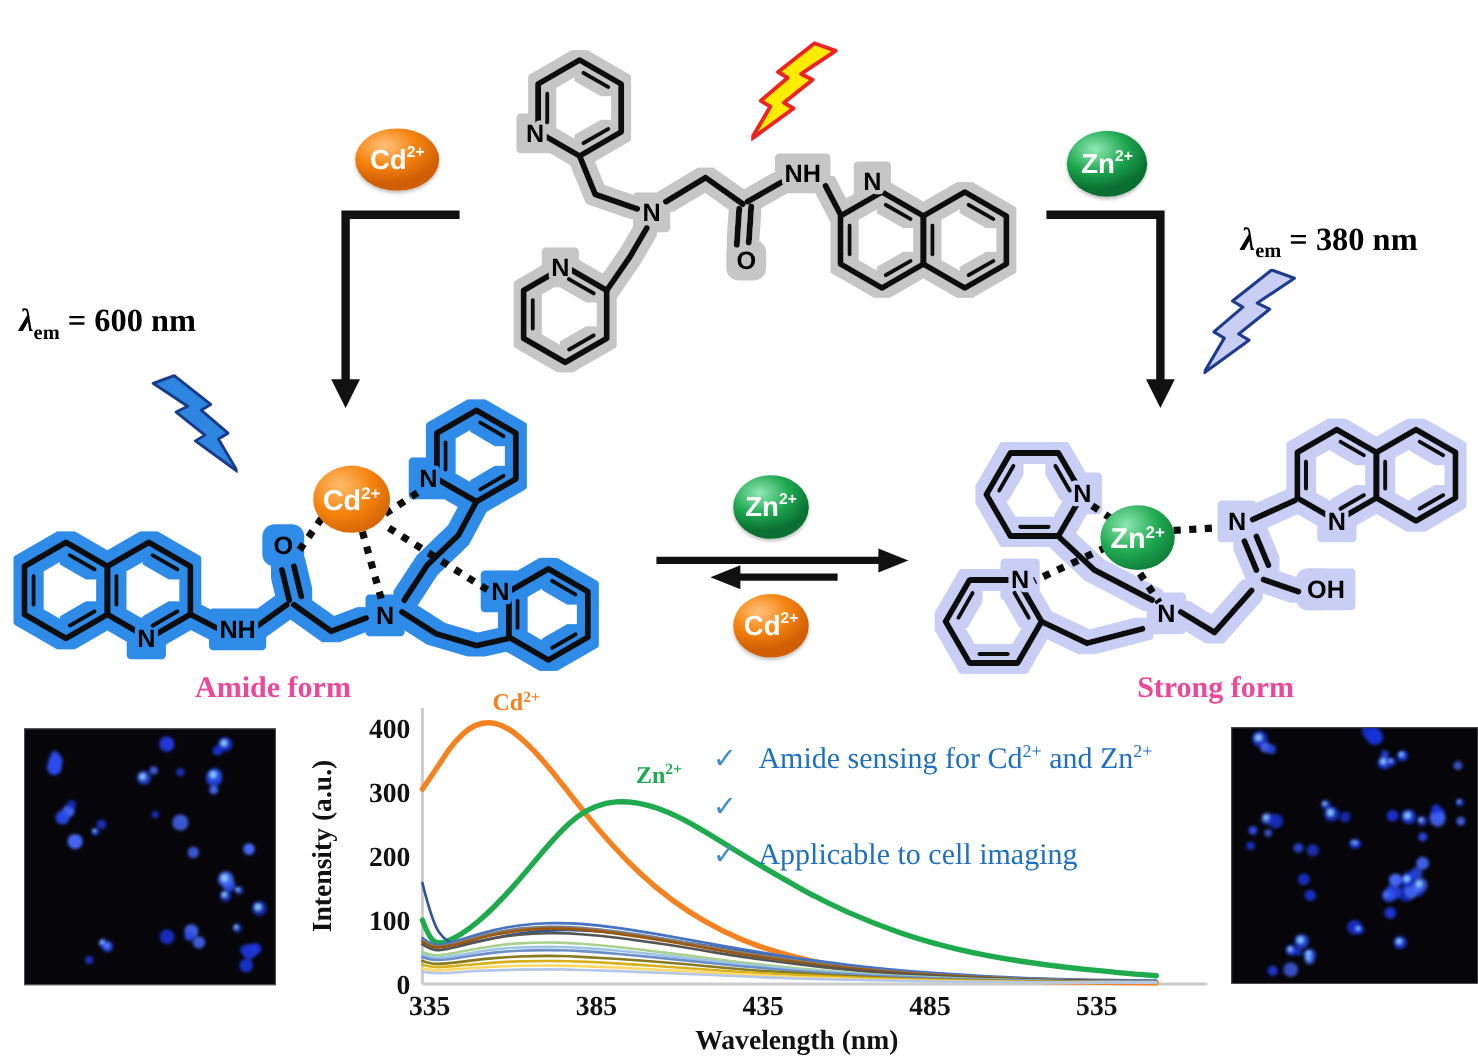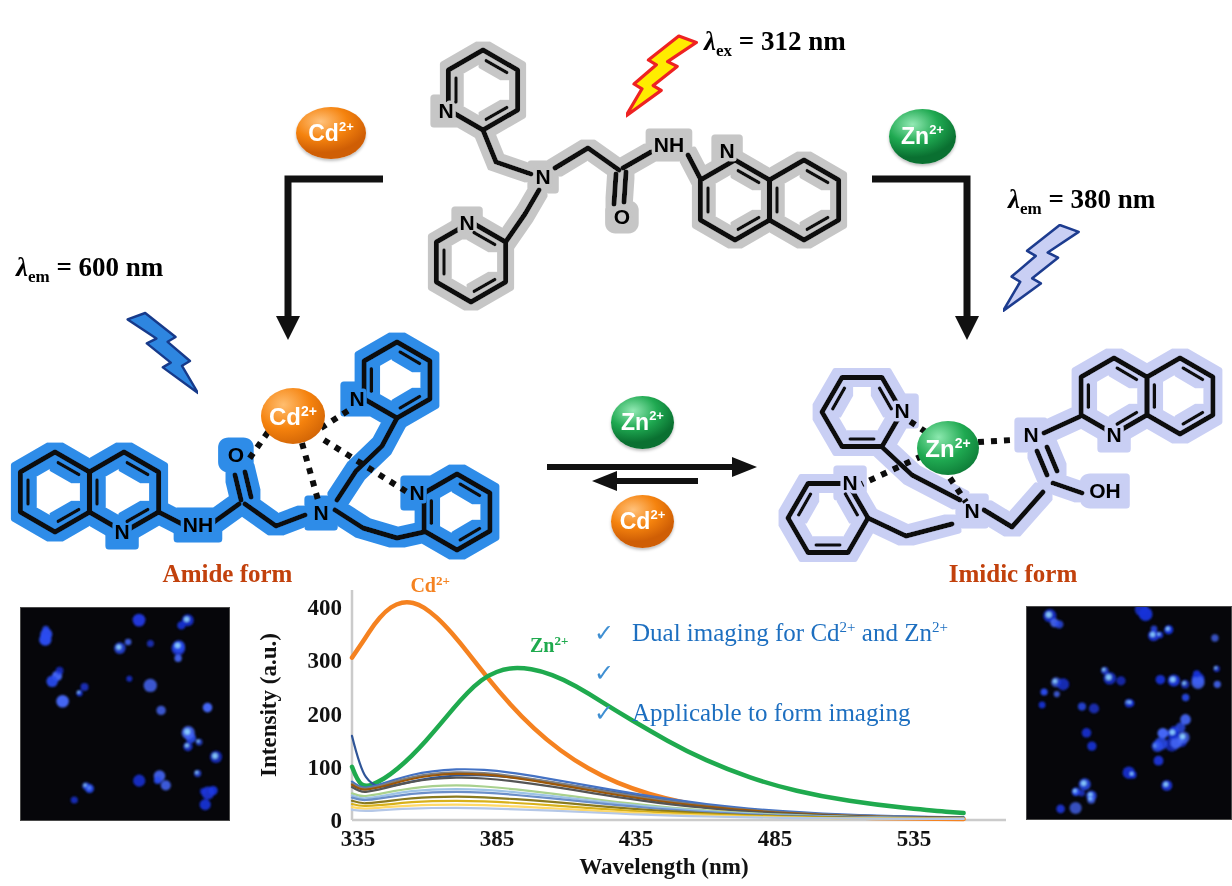--- a/index.html
+++ b/index.html
@@ -9,21 +9,21 @@
   .sk{stroke:#0b0b0b;stroke-width:5;fill:none;stroke-linecap:round;stroke-linejoin:round;}
   .sk .aro{stroke-width:3.5;}
   .sk text{font:bold 21px "Liberation Sans",sans-serif;fill:#000;stroke:var(--halo);
            stroke-width:7px;paint-order:stroke;text-anchor:middle;stroke-linejoin:round;}
   .coord path{stroke:#0d0d0d;stroke-width:6;stroke-dasharray:6 7;fill:none;stroke-linecap:butt;}
   .ion-svg{font:bold 24px "Liberation Sans",sans-serif;fill:#fff;text-anchor:middle;}
   .ion-svg .sup{font-size:14px;}
   .lam{position:absolute;font-weight:bold;font-size:27px;color:#000;white-space:nowrap;}
   .lam i{font-style:italic;font-family:"Liberation Serif",serif;}
   .lam sub{font-size:17px;}
-  .form-label{position:absolute;font-weight:bold;font-size:25px;color:#c2410c;text-align:center;}
+  .form-label{position:absolute;font-weight:bold;font-size:25px;color:#ec4899;text-align:center;}
   .ion-badge{position:absolute;display:flex;align-items:center;justify-content:center;
              color:#fff;font:bold 23px "Liberation Sans",sans-serif;border-radius:50%;
              box-shadow:0 2px 3px rgba(0,0,0,0.25);}
   .ion-badge sup{font-size:13px;position:relative;top:-7px;}
   .cd-grad{background:radial-gradient(ellipse 70% 60% at 35% 28%,#ffc27c 0%,#f5830e 55%,#cf5e05 100%);}
   .zn-grad{background:radial-gradient(ellipse 70% 60% at 35% 28%,#93e9b4 0%,#1fa951 55%,#0a7031 100%);}
   .micro{position:absolute;border:1px solid #4a4a4a;background:#06060a;}
   .bullets{position:absolute;color:#1d6fc0;font-size:25px;}
   .bullets .row{display:flex;align-items:baseline;margin-bottom:8px;line-height:32px;}
   .bullets .check{color:#3f8fd2;width:38px;font-size:24px;flex:none;}
@@ -226,27 +226,24 @@
   </svg>
   <svg class="bolt" style="left:118px;top:308px" width="80" height="90" viewBox="0 0 100 100">
     <g transform="translate(100,0) scale(-1,1)">
       <polygon points="66,0 88,8 52,32 64,38 34,62 44,68 0,100 20,66 10,60 38,36 28,30" fill="#2e86e0" stroke="#173a8a" stroke-width="3" stroke-linejoin="round"></polygon>
     </g>
   </svg>
   <svg class="bolt" style="left:1003px;top:224px" width="86" height="88" viewBox="0 0 100 100">
     <polygon points="66,0 88,8 52,32 64,38 34,62 44,68 0,100 20,66 10,60 38,36 28,30" fill="#c9cff4" stroke="#1d3c8f" stroke-width="3" stroke-linejoin="round"></polygon>
   </svg>
 
-  <div class="lam" style="left:704px;top:26px">
-    <i>λ</i><sub>ex</sub><span> = 312 nm</span>
-  </div>
   <div class="lam" style="left:16px;top:252px">
     <i>λ</i><sub>em</sub><span> = 600 nm</span>
   </div>
-  <div class="lam" style="left:1008px;top:184px">
+  <div class="lam" style="left:1034px;top:184px">
     <i>λ</i><sub>em</sub><span> = 380 nm</span>
   </div>
 
   <div class="ion-badge cd-grad" style="left:296px;top:107px;width:70px;height:52px">
     <span>Cd</span>
       <sup>2+</sup>
   </div>
   <div class="ion-badge zn-grad" style="left:889px;top:109px;width:67px;height:55px">
     <span>Zn</span>
       <sup>2+</sup>
@@ -254,21 +251,21 @@
   <div class="ion-badge zn-grad" style="left:611px;top:396px;width:63px;height:53px">
     <span>Zn</span>
       <sup>2+</sup>
   </div>
   <div class="ion-badge cd-grad" style="left:611px;top:495px;width:63px;height:53px">
     <span>Cd</span>
       <sup>2+</sup>
   </div>
 
   <div class="form-label" style="left:135px;top:560px;width:185px">Amide form</div>
-  <div class="form-label" style="left:918px;top:560px;width:190px">Imidic form</div>
+  <div class="form-label" style="left:918px;top:560px;width:190px">Strong form</div>
 
   <svg id="micro-left" class="micro" style="left:20px;top:607px" width="208" height="212" viewBox="0 0 208 212">
     <rect width="208" height="212" fill="#06060a"></rect>
   <g filter="url(#dotblur)">
         <circle cx="108.3" cy="70.8" r="3.0" fill="#1733d8" opacity="0.84"></circle>
         <circle cx="169.9" cy="129.9" r="5.2" fill="#2a4cf0" opacity="0.89"></circle>
         <circle cx="166.9" cy="138.5" r="4.7" fill="#2038e0" opacity="0.83"></circle>
         <circle cx="165.9" cy="137.5" r="2.1" fill="#8fd4ff" opacity="0.9"></circle>
         <circle cx="178.1" cy="134.1" r="3.4" fill="#2a4cf0" opacity="0.76"></circle>
         <circle cx="177.1" cy="133.1" r="1.5" fill="#8fd4ff" opacity="0.9"></circle>
@@ -431,24 +428,24 @@
       <path d="M98.0,225.6 Q106.3,228.3 111.9,228.0 Q117.5,227.8 124.4,226.7 Q131.4,225.6 139.7,224.3 Q148.0,223.0 157.8,221.9 Q167.5,220.8 178.6,220.3 Q189.7,219.8 202.3,219.8 Q214.8,219.8 230.1,220.6 Q245.3,221.4 262.0,223.0 Q278.7,224.6 298.2,226.4 Q317.6,228.3 339.9,230.7 Q362.1,233.1 389.9,235.5 Q417.7,237.9 452.4,240.0 Q487.2,242.1 528.9,243.5 Q570.6,244.8 605.3,245.3 Q640.1,245.9 674.8,246.1 L709.6,246.4" fill="none" stroke="#6b8fc9" stroke-width="2.2" stroke-linecap="round"></path>
       <path d="M98.0,228.8 Q106.3,231.5 111.9,231.2 Q117.5,231.0 124.4,230.2 Q131.4,229.4 139.7,228.3 Q148.0,227.2 157.8,226.4 Q167.5,225.6 178.6,225.1 Q189.7,224.6 202.3,224.6 Q214.8,224.6 230.1,225.4 Q245.3,226.2 262.0,227.2 Q278.7,228.3 298.2,229.9 Q317.6,231.5 339.9,233.6 Q362.1,235.8 389.9,237.6 Q417.7,239.5 452.4,241.3 Q487.2,243.2 528.9,244.3 Q570.6,245.3 605.3,245.9 Q640.1,246.4 674.8,246.7 L709.6,246.9" fill="none" stroke="#8a7a1e" stroke-width="2.2" stroke-linecap="round"></path>
       <path d="M98.0,232.0 Q106.3,234.2 111.9,233.9 Q117.5,233.6 124.4,233.1 Q131.4,232.6 139.7,231.8 Q148.0,231.0 157.8,230.2 Q167.5,229.4 178.6,229.1 Q189.7,228.8 202.3,228.8 Q214.8,228.8 230.1,229.4 Q245.3,229.9 262.0,231.0 Q278.7,232.0 298.2,233.4 Q317.6,234.7 339.9,236.3 Q362.1,237.9 389.9,239.5 Q417.7,241.1 452.4,242.4 Q487.2,243.7 528.9,244.8 Q570.6,245.9 605.3,246.1 Q640.1,246.4 674.8,246.7 L709.6,246.9" fill="none" stroke="#d8b11a" stroke-width="2.2" stroke-linecap="round"></path>
       <path d="M98.0,235.2 Q106.3,236.8 111.9,236.6 Q117.5,236.3 124.4,235.8 Q131.4,235.2 139.7,234.7 Q148.0,234.2 157.8,233.6 Q167.5,233.1 178.6,232.8 Q189.7,232.6 202.3,232.6 Q214.8,232.6 230.1,233.1 Q245.3,233.6 262.0,234.4 Q278.7,235.2 298.2,236.3 Q317.6,237.3 339.9,238.7 Q362.1,240.0 389.9,241.3 Q417.7,242.7 452.4,243.7 Q487.2,244.8 528.9,245.6 Q570.6,246.4 605.3,246.7 Q640.1,246.9 674.8,246.9 L709.6,246.9" fill="none" stroke="#ffd966" stroke-width="2.2" stroke-linecap="round"></path>
       <path d="M98.0,237.9 Q106.3,238.9 111.9,238.9 Q117.5,238.9 124.4,238.4 Q131.4,237.9 139.7,237.3 Q148.0,236.8 157.8,236.6 Q167.5,236.3 178.6,236.0 Q189.7,235.8 202.3,235.8 Q214.8,235.8 230.1,236.3 Q245.3,236.8 262.0,237.3 Q278.7,237.9 298.2,238.7 Q317.6,239.5 339.9,240.5 Q362.1,241.6 389.9,242.7 Q417.7,243.7 452.4,244.5 Q487.2,245.3 528.9,245.9 Q570.6,246.4 605.3,246.7 Q640.1,246.9 674.8,246.9 L709.6,246.9" fill="none" stroke="#b4c7e7" stroke-width="2.2" stroke-linecap="round"></path>
     </svg>
 
   <div class="bullets" style="left:594px;top:611px;width:450px">
     <div class="row">
       <span class="check">✓</span>
-      <span><span>Dual imaging for Cd</span><sup>2+</sup><span> and Zn</span><sup>2+</sup></span>
+      <span><span>Amide sensing for Cd</span><sup>2+</sup><span> and Zn</span><sup>2+</sup></span>
     </div>
     <div class="row">
       <span class="check">✓</span>
     </div>
     <div class="row">
       <span class="check">✓</span>
-      <span>Applicable to form imaging</span>
+      <span>Applicable to cell imaging</span>
     </div>
   </div>
 
 </div>
 
 </body></html>

